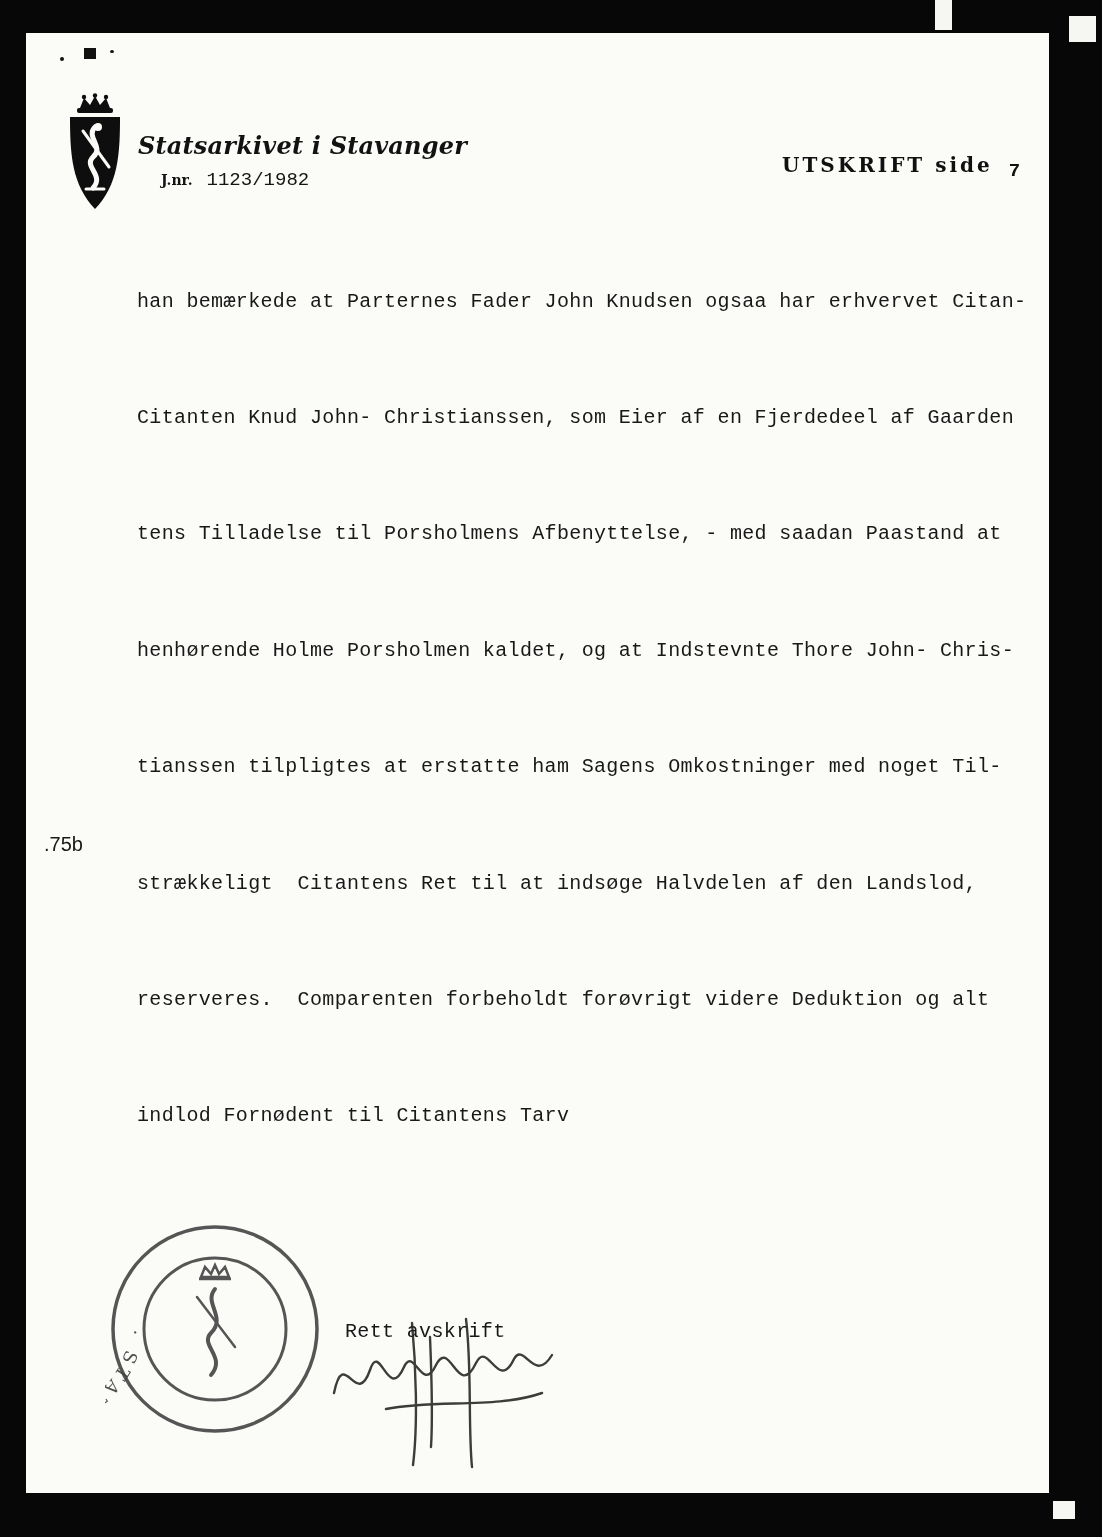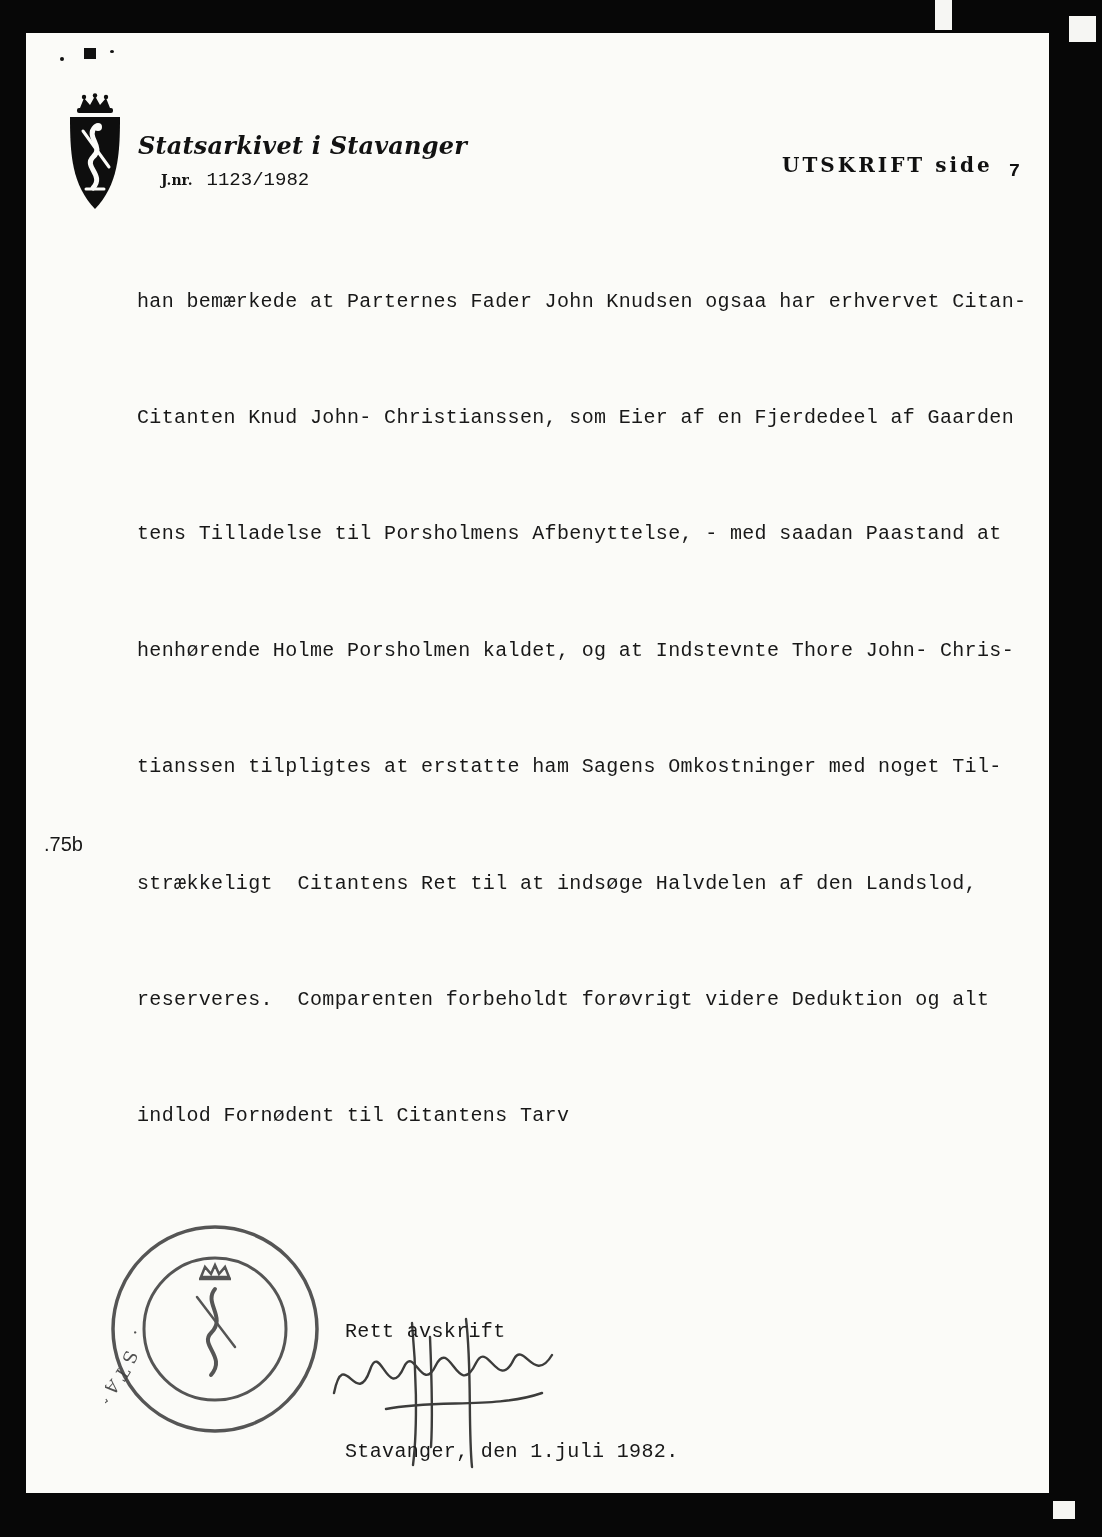--- a/index.html
+++ b/index.html
@@ -130,21 +130,20 @@
       
       
       
       
       
       
     </div>
 
     <div class="closing-block">
       <div class="tline">Rett avskrift</div>
-      <div class="tline">Stavanger, den 1.juli 1982.</div>
       
       
       
     </div>
 
     <svg class="stamp" viewBox="0 0 220 220">
       <g stroke="#3f3f3f" fill="none" opacity="0.88">
         <circle cx="110" cy="110" r="102" stroke-width="3.5"></circle>
         <circle cx="110" cy="110" r="71" stroke-width="3"></circle>
 

